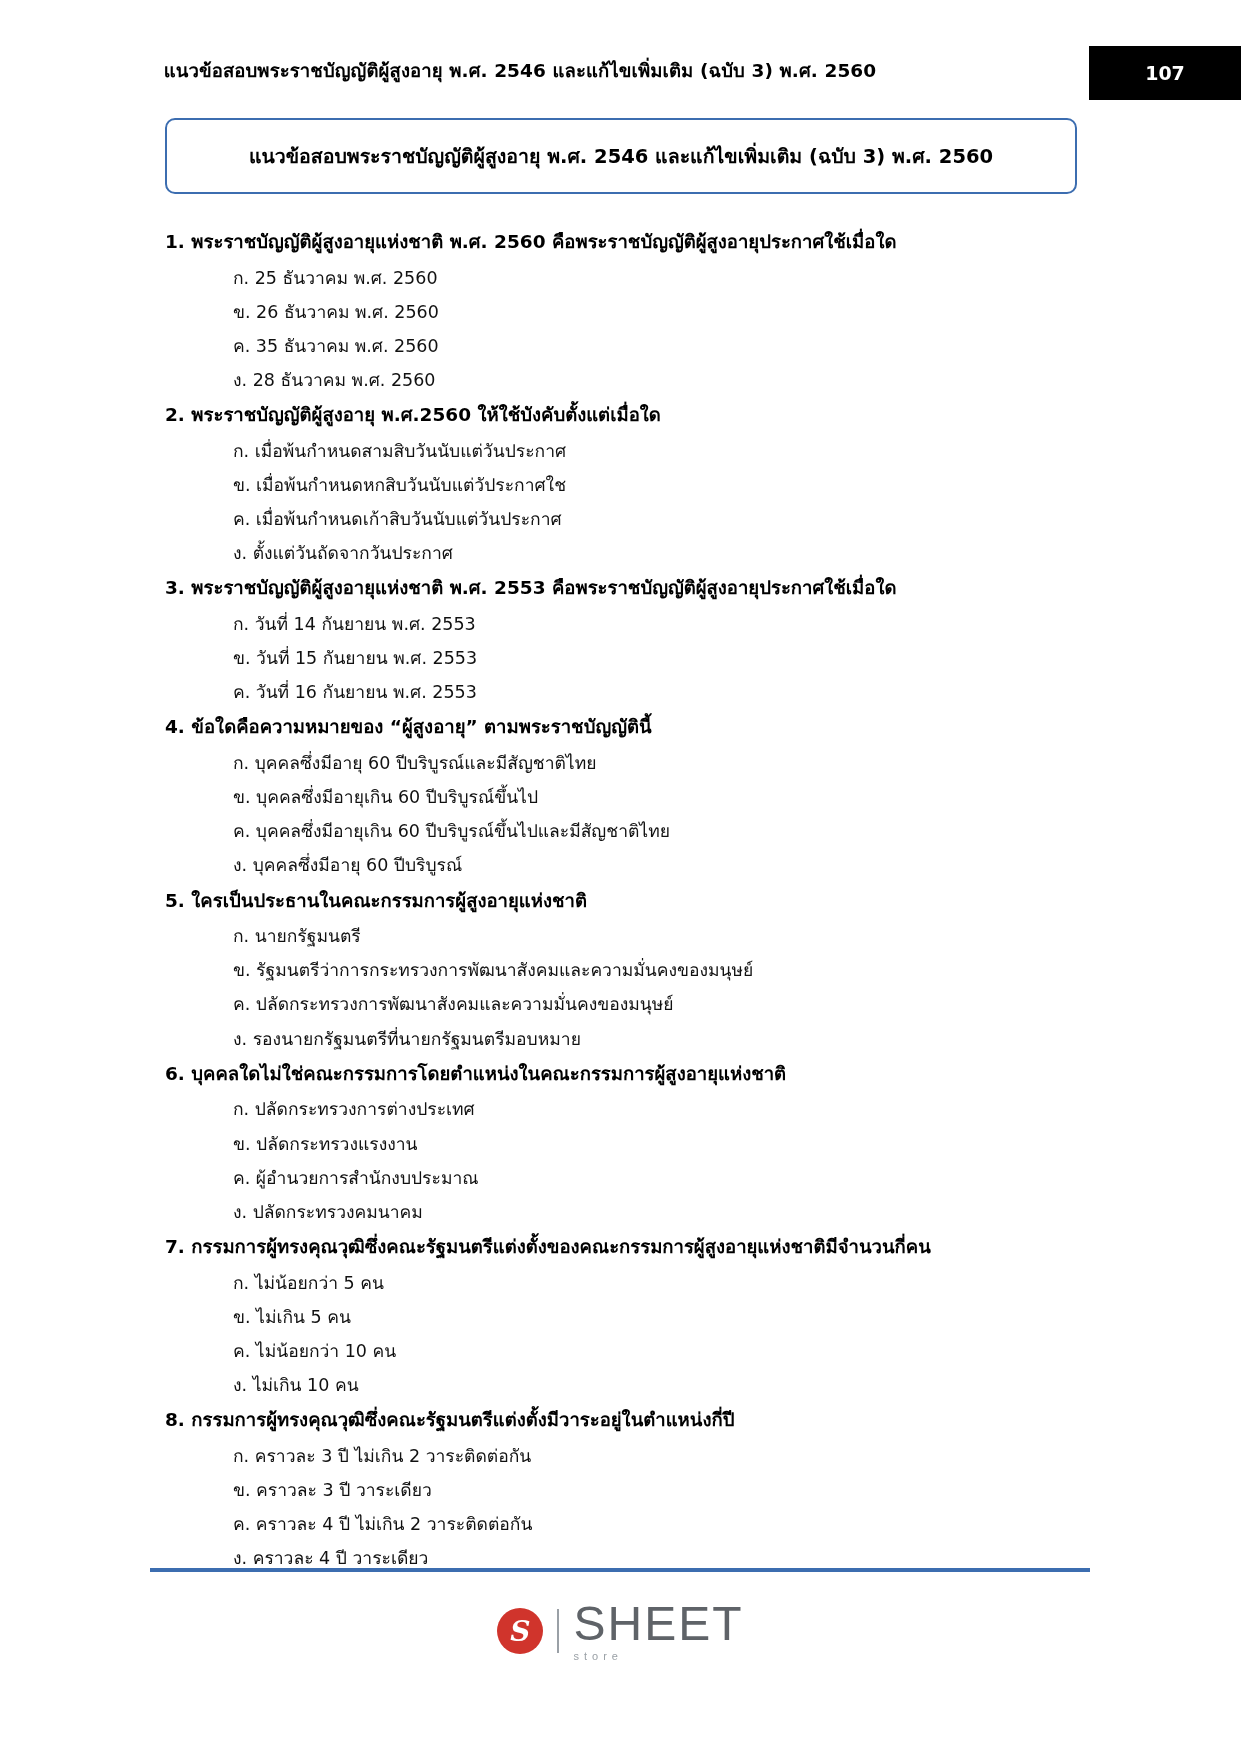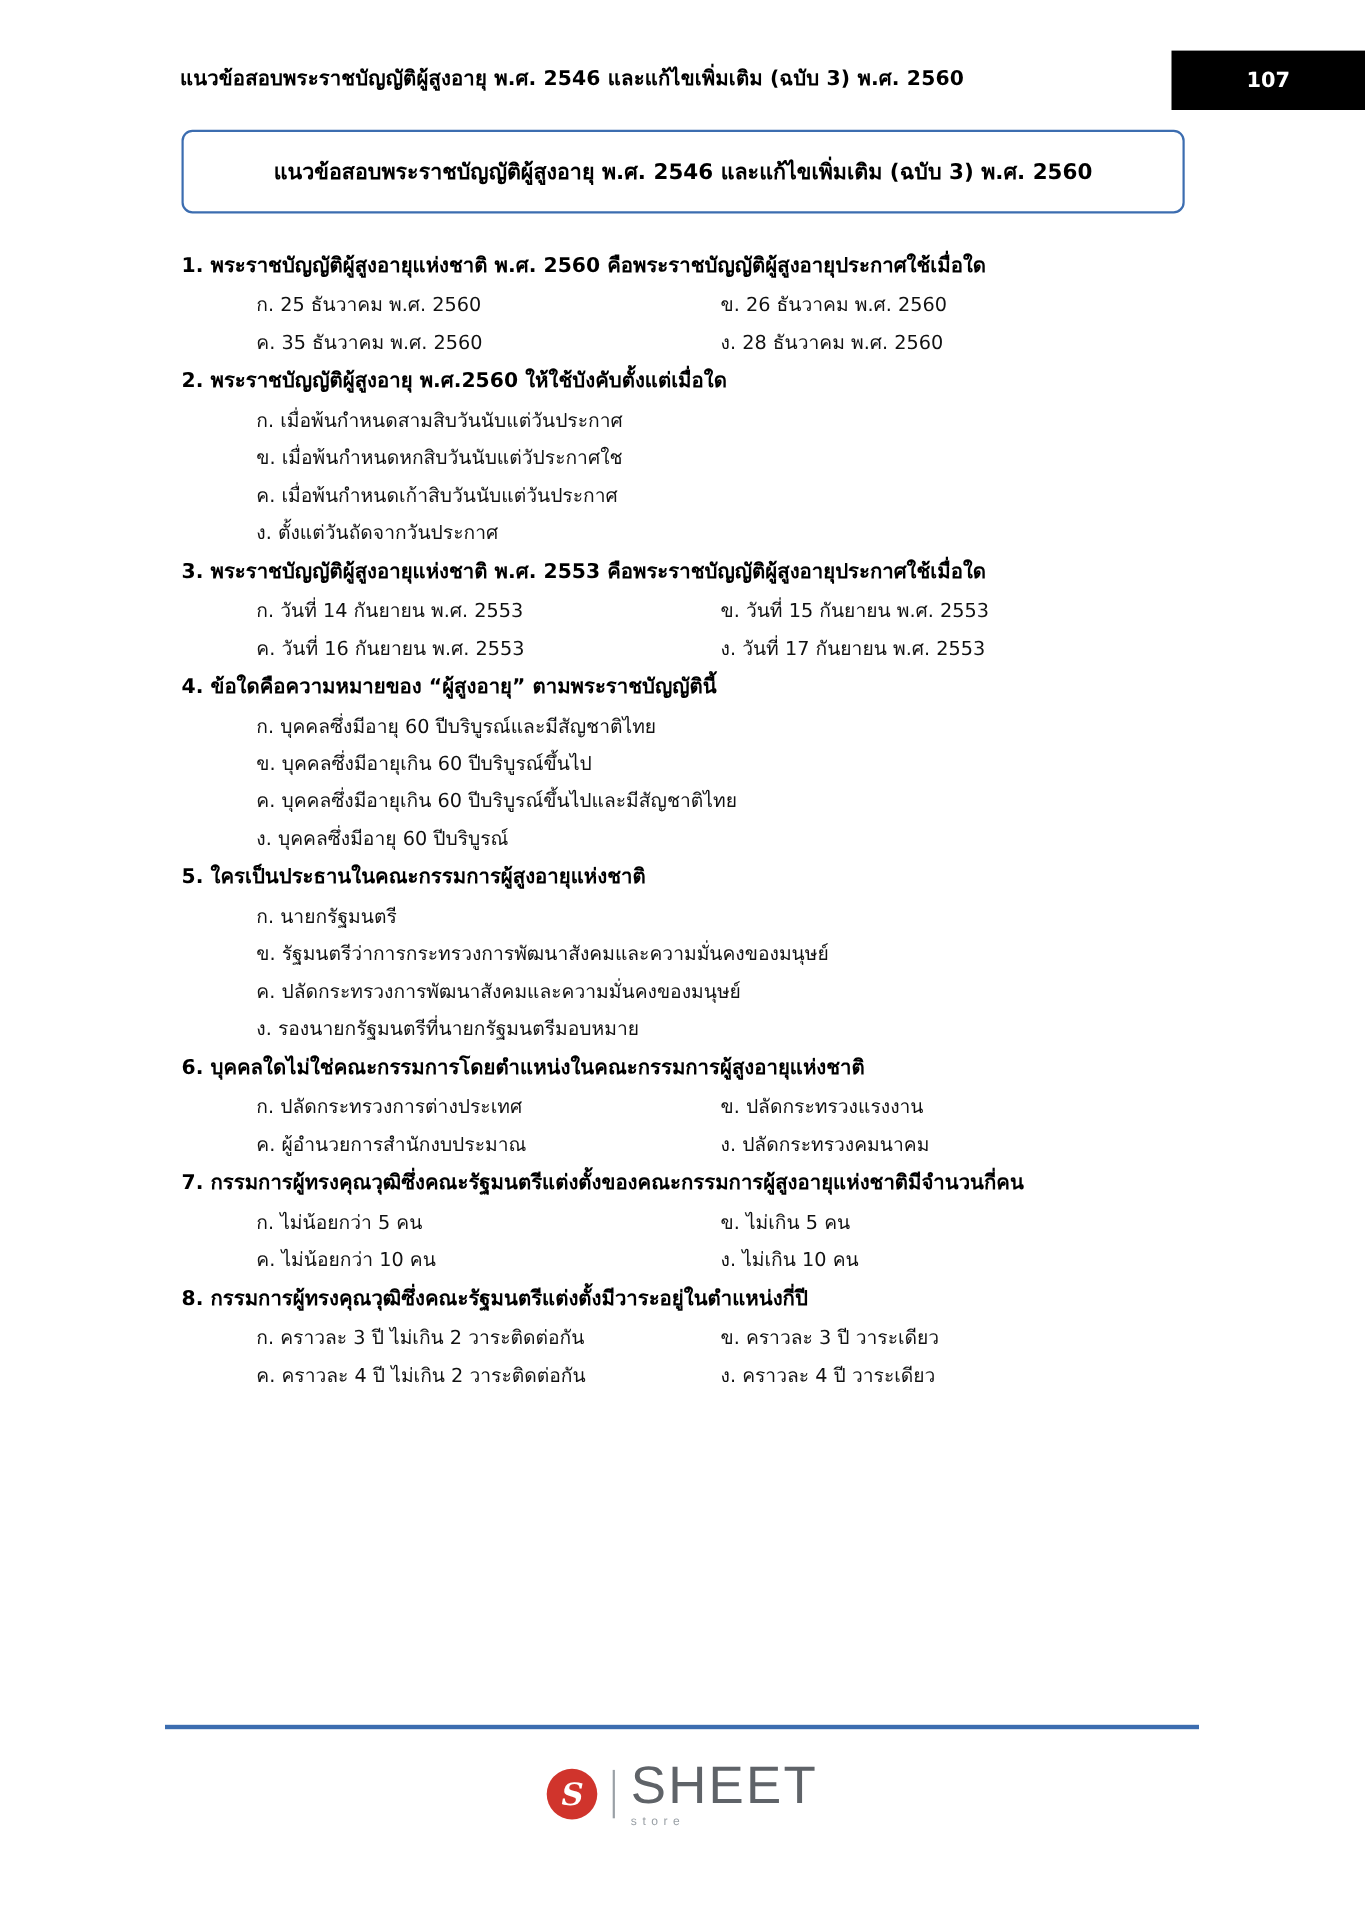--- a/index.html
+++ b/index.html
@@ -32,21 +32,21 @@
     text-align: center;
     font-size: 18.5px;
     font-weight: 700;
     color: #000;
     letter-spacing: 0.1px;
   }
   .page-number-box {
     position: absolute;
     right: 0;
     top: -4px;
-    width: 176px;
+    width: 152px;
     height: 54px;
     background: #000000;
     color: #ffffff;
     display: flex;
     align-items: center;
     justify-content: center;
     font-size: 19px;
     font-weight: 600;
   }
 
@@ -88,20 +88,21 @@
   }
   .q-text.indent-wide {
     padding-left: 30px;
     text-indent: -30px;
   }
 
   .choices-two-col {
     display: flex;
     flex-wrap: wrap;
     padding-left: 68px;
+    flex-direction: column;
   }
   .choices-two-col .choice {
     width: 50%;
     font-size: 17.5px;
     font-weight: 400;
     line-height: 1.95;
     color: #111;
   }
   .choices-one-col {
     padding-left: 68px;
@@ -208,21 +209,20 @@
       <div class="choice">ง. ตั้งแต่วันถัดจากวันประกาศ</div>
     </div>
   </div>
 
   <div class="question-block">
     <p class="q-text indent-wide">3.  พระราชบัญญัติผู้สูงอายุแห่งชาติ พ.ศ. 2553 คือพระราชบัญญัติผู้สูงอายุประกาศใช้เมื่อใด</p>
     <div class="choices-two-col">
       <div class="choice">ก. วันที่ 14 กันยายน พ.ศ. 2553</div>
       <div class="choice">ข. วันที่ 15 กันยายน พ.ศ. 2553</div>
       <div class="choice">ค. วันที่ 16 กันยายน พ.ศ. 2553</div>
-      <div class="choice">ง. วันที่ 17 กันยายน พ.ศ. 2553</div>
     </div>
   </div>
 
   <div class="question-block">
     <p class="q-text">4. ข้อใดคือความหมายของ “ผู้สูงอายุ” ตามพระราชบัญญัตินี้</p>
     <div class="choices-one-col">
       <div class="choice">ก. บุคคลซึ่งมีอายุ 60 ปีบริบูรณ์และมีสัญชาติไทย</div>
       <div class="choice">ข. บุคคลซึ่งมีอายุเกิน 60 ปีบริบูรณ์ขึ้นไป</div>
       <div class="choice">ค. บุคคลซึ่งมีอายุเกิน 60 ปีบริบูรณ์ขึ้นไปและมีสัญชาติไทย</div>
       <div class="choice">ง. บุคคลซึ่งมีอายุ 60 ปีบริบูรณ์</div>

